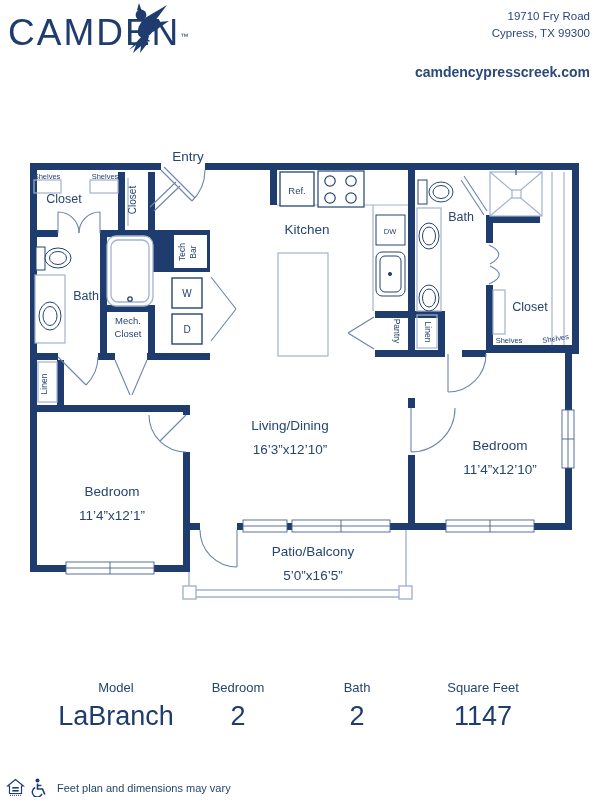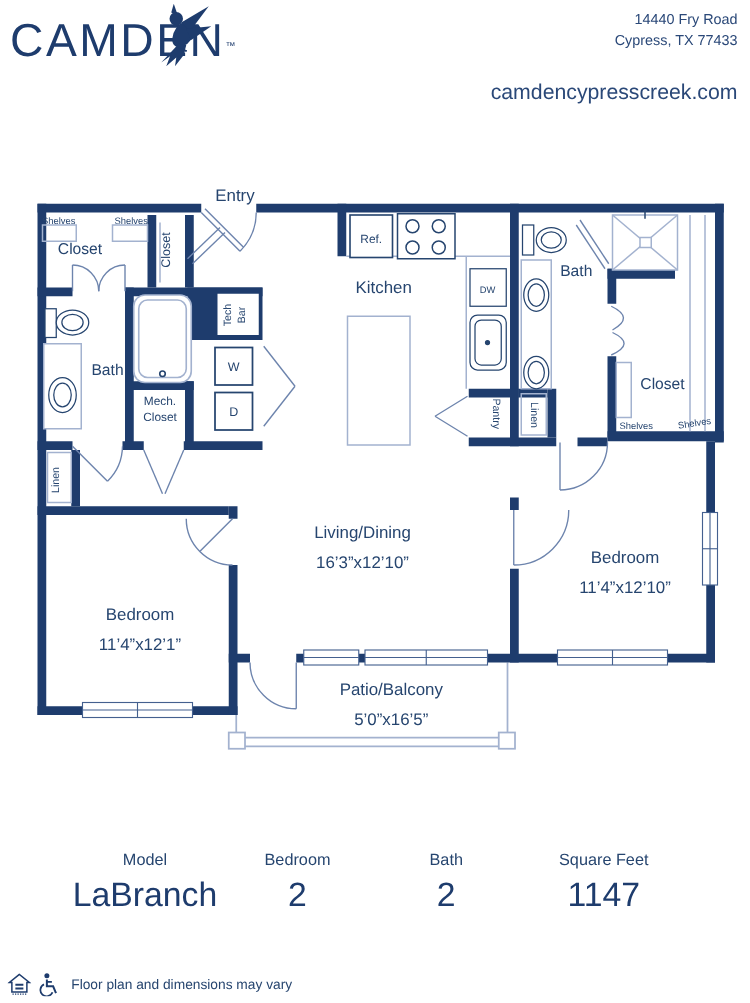--- a/index.html
+++ b/index.html
@@ -6,21 +6,21 @@
   body{width:600px;height:802px;position:relative;font-family:"Liberation Sans",sans-serif;overflow:hidden;}
   
   .header{position:absolute;left:0;top:0;width:600px;height:110px;}
   .brand{position:absolute;left:8px;top:14px;}
   .brand-name{font-size:37px;letter-spacing:2px;color:#1e3c6d;font-weight:400;line-height:1;}
   .brand-tm{font-size:8px;vertical-align:6px;letter-spacing:0;}
   .brand-sub{font-size:15px;color:#1e3c6d;margin-top:2px;margin-left:46px;letter-spacing:.5px;}
   .bird{position:absolute;left:122px;top:2px;}
   .contact-phone{position:absolute;left:340px;top:8px;font-size:11.5px;line-height:17px;color:#2a4878;}
   .contact-addr{position:absolute;right:10px;top:8px;font-size:11.5px;line-height:17px;color:#2a4878;text-align:right;}
-  .contact-web{position:absolute;right:10px;top:64px;font-size:17px;color:#2a4878;}
+  .contact-web{position:absolute;right:10px;top:64px;font-size:14px;color:#2a4878;font-weight:bold;}
   
   .plan{position:absolute;left:0;top:150px;width:600px;height:515px;}
   .plan text{font-family:"Liberation Sans",sans-serif;fill:#26456f;}
   
   .summary{position:absolute;left:0;top:680px;width:588px;height:70px;}
   .sum-col{position:absolute;text-align:center;transform:translateX(-50%);}
   .sum-label{font-size:13px;color:#26456f;}
   .sum-value{font-size:27px;color:#1e3c6d;margin-top:6px;}
   
   .disclaimer{position:absolute;left:6px;top:778px;display:flex;align-items:center;gap:5px;}
@@ -38,22 +38,22 @@
       <path d="M17,1 L20.5,11 L15,8 Z"></path>
       <circle cx="19" cy="13" r="5.4"></circle>
       <ellipse cx="25" cy="25" rx="7.5" ry="12" transform="rotate(35 25 25)"></ellipse>
       <path d="M23,16 L45,3 L30,23 Z"></path>
       <path d="M27,21 L47,19 L31,30 Z"></path>
       <path d="M21,33 L7,48 L14,43 L11,51 L19,44 L18,51 L25,42 L27,34 Z"></path>
       <rect x="21" y="36" width="7" height="1.6" transform="rotate(18 21 36)"></rect>
     </g>
   </svg>
   <div class="contact-addr">
-    <div>14440 Fry Road</div>
-    <div>Cypress, TX 77433</div>
+    <div>19710 Fry Road</div>
+    <div>Cypress, TX 99300</div>
   </div>
   <div class="contact-web">camdencypresscreek.com</div>
 </div>
 
 <svg class="plan" viewBox="0 150 600 515" width="600" height="515">
 
   <g stroke="#a3b2cf" stroke-width="1.4" fill="none">
     <line x1="189" y1="530" x2="189" y2="588"></line>
     <line x1="406" y1="530" x2="406" y2="588"></line>
     <line x1="196" y1="590" x2="400" y2="590"></line>
@@ -331,14 +331,14 @@
     <rect x="6.3" y="9" width="6.4" height="1.6" fill="#1e3c6d"></rect>
     <rect x="6.3" y="12" width="6.4" height="1.6" fill="#1e3c6d"></rect>
     <line x1="4" y1="17.3" x2="15" y2="17.3" stroke="#1e3c6d" stroke-width="1" stroke-dasharray="1,1"></line>
   </svg>
   <svg width="18" height="19" viewBox="0 0 18 19">
     <circle cx="7.5" cy="2.6" r="2" fill="#1e3c6d"></circle>
     <path d="M7.5,5.5 L7.5,11 L12.5,11 L14.8,16.5" fill="none" stroke="#1e3c6d" stroke-width="1.6"></path>
     <line x1="7.5" y1="7.5" x2="11.5" y2="7.5" stroke="#1e3c6d" stroke-width="1.4"></line>
     <path d="M5.2,9.5 A5,5 0 1 0 12,15.8" fill="none" stroke="#1e3c6d" stroke-width="1.4"></path>
   </svg>
-  <span class="disclaimer-text">Floor plan and dimensions may vary</span>
+  <span class="disclaimer-text">Feet plan and dimensions may vary</span>
 </div>
 
 </body></html>

